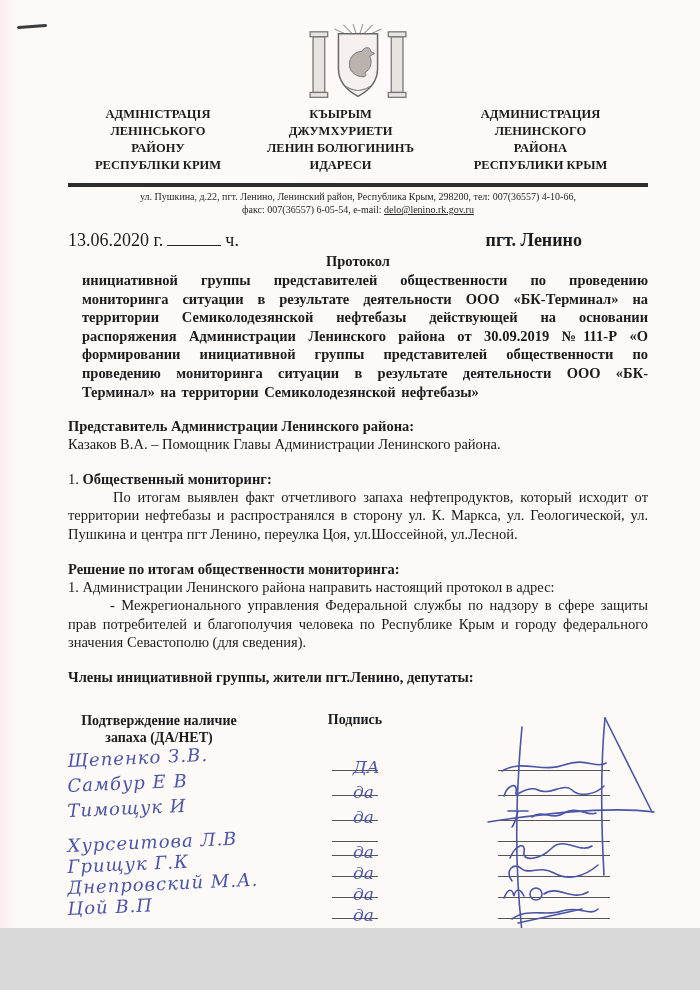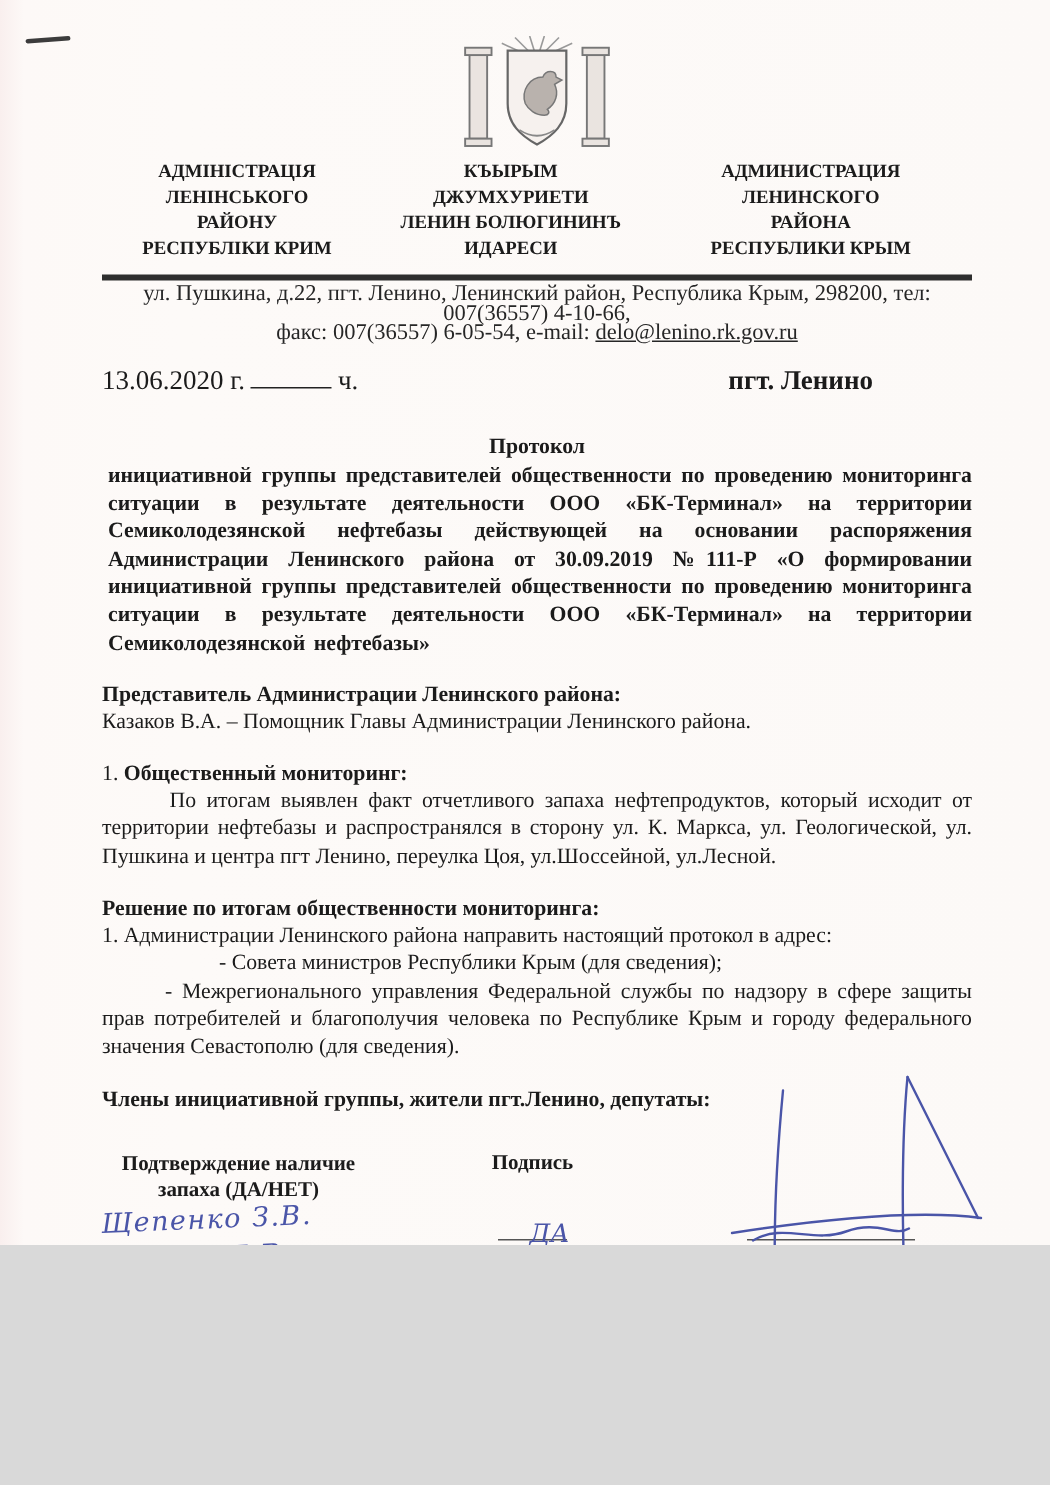--- a/index.html
+++ b/index.html
@@ -1,40 +1,40 @@
 <!DOCTYPE html>
 <html><head>
 <meta charset="utf-8">
 <style>
   html,body{margin:0;padding:0;}
   body{background:#d9d9d9;}
-  .page{position:relative;width:700px;height:830px;margin:0 auto;overflow:hidden;
+  .page{position:relative;width:700px;height:928px;margin:0 auto;overflow:hidden;
         background:linear-gradient(90deg,#f9efee 0px,#fdf9f7 16px,#fdfaf8 120px,#fcf9f7 100%);
         font-family:"Liberation Serif","DejaVu Serif",serif;color:#1b1b1b;}
   .content{position:absolute;left:68px;width:580px;top:0;}
   .dash-artifact{position:absolute;left:17px;top:25px;width:30px;height:3px;background:#3c3c3c;
         transform:rotate(-4deg);border-radius:2px;}
   
   .crest{position:absolute;left:230px;top:24px;width:120px;height:88px;}
   .orgs{display:flex;justify-content:space-between;padding-top:106px;text-align:center;
         font-weight:bold;font-size:12.5px;line-height:17px;}
   .org{white-space:pre-line;}
   .org.left{width:180px;}
   .org.mid{width:215px;}
   .org.right{width:185px;}
   .rule{height:4px;background:#2e2e2e;margin-top:9px;}
-  .addr{text-align:center;font-size:15px;line-height:13px;margin-top:3px;color:#262626;}
+  .addr{text-align:center;font-size:10px;line-height:13px;margin-top:3px;color:#262626;}
   .email{text-decoration:underline;}
   
   .dateline{display:flex;justify-content:space-between;margin-top:14px;font-size:18px;align-items:baseline;}
   .blank-line{display:inline-block;width:54px;border-bottom:1px solid #222;height:11px;margin:0 4px;}
   .place{font-weight:bold;margin-right:66px;}
   
-  .title{text-align:center;font-weight:bold;font-size:14.5px;margin-top:26px;}
-  .lead{font-weight:bold;text-align:justify;font-size:14.5px;line-height:18.6px;margin:1px 0 0 4px;word-spacing:2px;}
+  .title{text-align:center;font-weight:bold;font-size:14.5px;margin-top:2px;}
+  .lead{font-weight:bold;text-align:justify;font-size:14.5px;line-height:18.6px;margin:1px 0 0 14px;word-spacing:2px;}
   p.bodytext{font-size:14.5px;line-height:18.6px;text-align:justify;margin:0;}
   .indent{text-indent:45px;}
   .sec-head{font-size:14.5px;margin:0;}
   .bold{font-weight:bold;}
   .mt-block{margin-top:17px;}
   .sub-item1{padding-left:78px;text-align:left;}
   .sub-item2{text-indent:42px;}
   
   .tbl{margin-top:26px;}
   .thead{display:grid;grid-template-columns:182px 210px 188px;font-weight:bold;font-size:14px;align-items:start;}
@@ -114,21 +114,20 @@
     <p class="lead">инициативной группы представителей общественности по проведению мониторинга ситуации в результате деятельности ООО «БК-Терминал» на территории Семиколодезянской нефтебазы действующей на основании распоряжения Администрации Ленинского района от 30.09.2019 №111-Р «О формировании инициативной группы представителей общественности по проведению мониторинга ситуации в результате деятельности ООО «БК-Терминал» на территории Семиколодезянской нефтебазы»</p>
 
     <p class="sec-head bold mt-block">Представитель Администрации Ленинского района:</p>
     <p class="bodytext">Казаков В.А. – Помощник Главы Администрации Ленинского района.</p>
 
     <p class="sec-head mt-block"><span>1. </span><span class="bold">Общественный мониторинг:</span></p>
     <p class="bodytext indent">По итогам выявлен факт отчетливого запаха нефтепродуктов, который исходит от территории нефтебазы и распространялся в сторону ул. К. Маркса, ул. Геологической, ул. Пушкина и центра пгт Ленино, переулка Цоя, ул.Шоссейной, ул.Лесной.</p>
 
     <p class="sec-head bold mt-block">Решение по итогам общественности мониторинга:</p>
     <p class="bodytext">1. Администрации Ленинского района направить настоящий протокол в адрес:</p>
-    <p class="bodytext sub-item1">-   Совета министров Республики Крым (для сведения);</p>
     <p class="bodytext sub-item2">- Межрегионального управления Федеральной службы по надзору в сфере защиты прав потребителей и благополучия человека по Республике Крым и городу федерального значения Севастополю (для сведения).</p>
 
     <p class="sec-head bold mt-block">Члены инициативной группы, жители пгт.Ленино, депутаты:</p>
 
     <div class="tbl">
       <div class="thead">
         <div class="th-confirm">Подтверждение наличие
 запаха (ДА/НЕТ)</div>
         <div class="th-sign">Подпись</div>
       </div>

